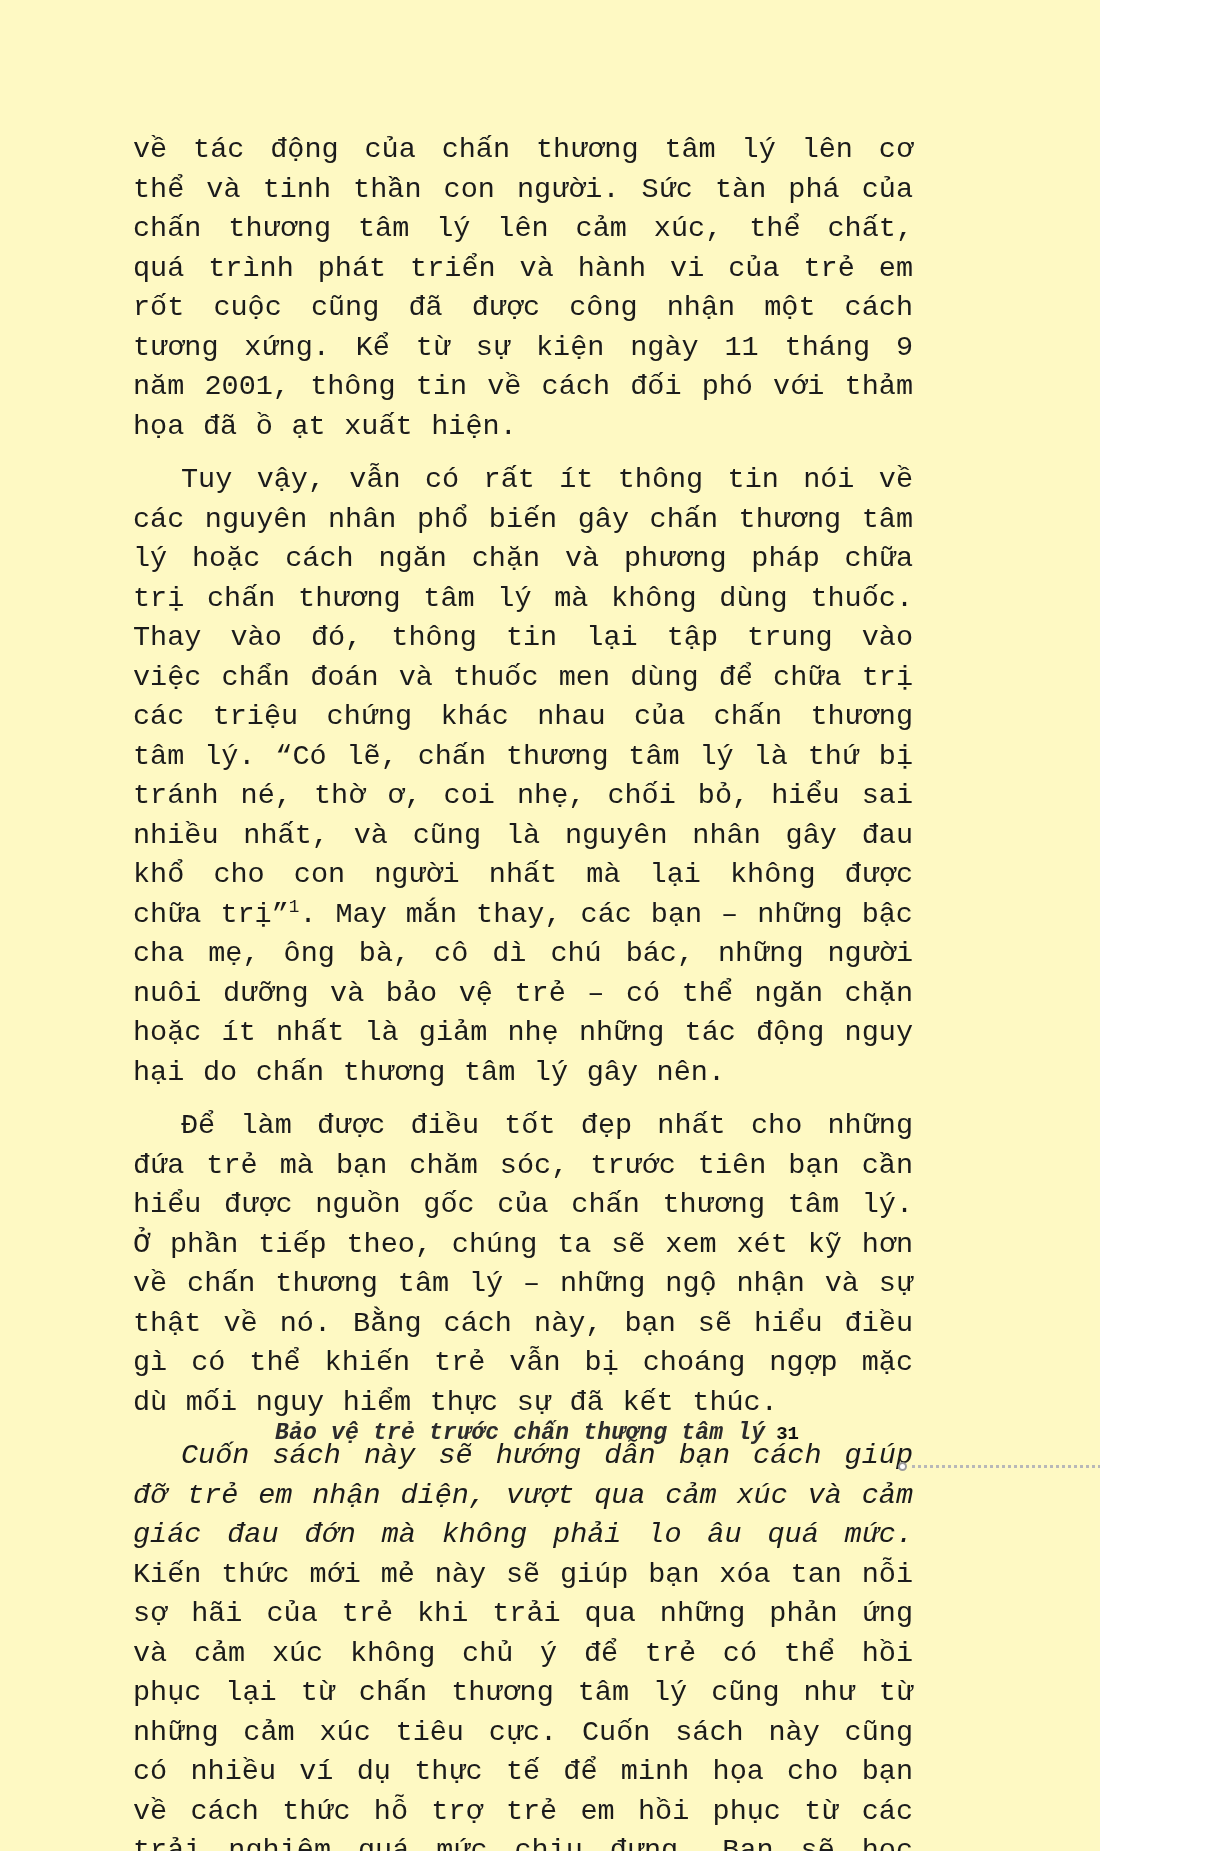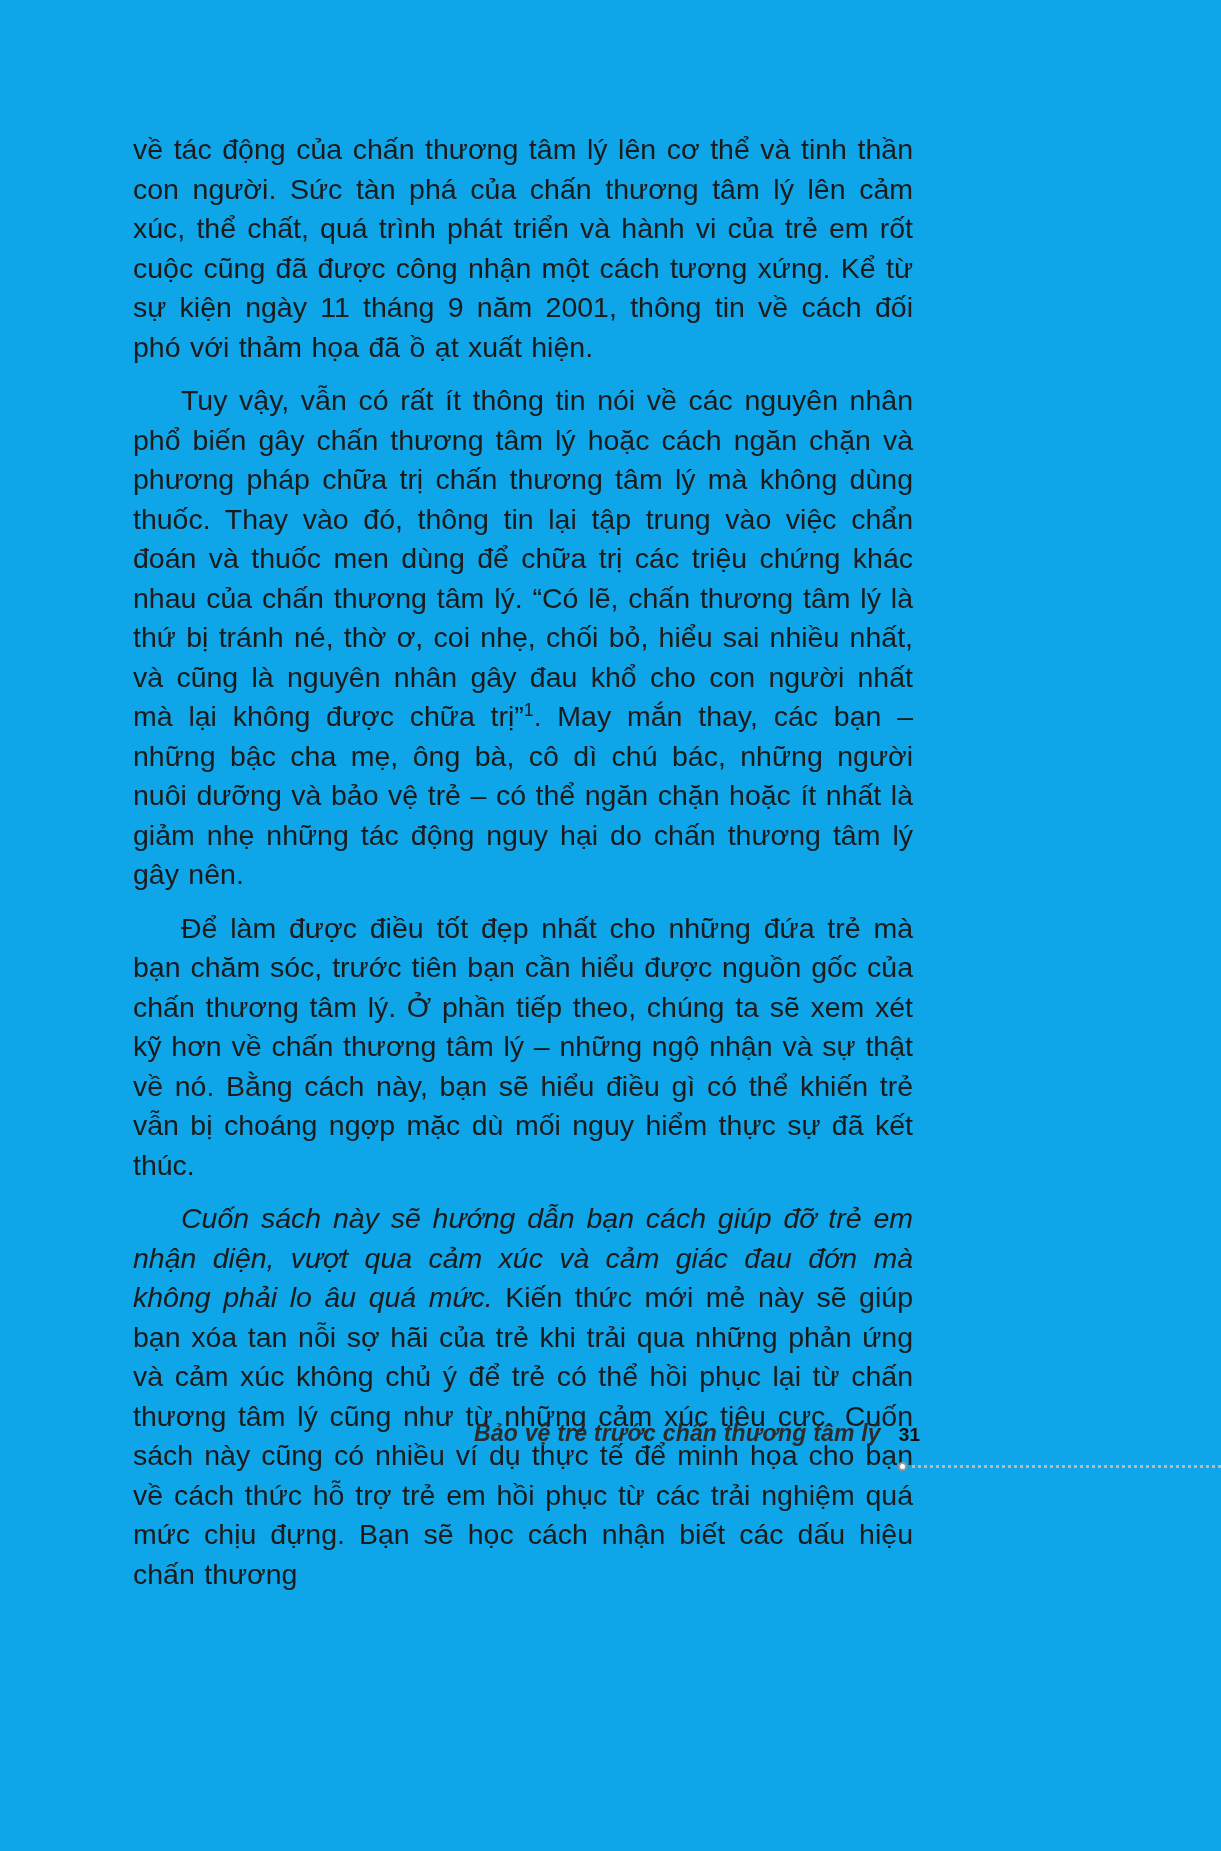--- a/index.html
+++ b/index.html
@@ -1,24 +1,24 @@
 <!DOCTYPE html>
 <html><head>
 <meta charset="utf-8">
 <style>
   * { margin: 0; padding: 0; box-sizing: border-box; }
   html, body { background: #ffffff; }
   body { width: 1221px; }
 
   .page {
     position: relative;
-    width: 1221px;
+    width: 1100px;
     height: 1851px;
-    background: #0ea5e9;
-    font-family: Liberation Sans, sans-serif;
+    background: #fef9c3;
+    font-family: Liberation Mono, monospace;
     color: #1b1b1b;
     overflow: hidden;
   }
 
   .text-block {
     position: absolute;
     left: 133px;
     top: 130px;
     width: 780px;
   }
@@ -39,21 +39,21 @@
   }
 
   .seg-italic { font-style: italic; }
 
   .page-footer {
     position: absolute;
     top: 1420px;
     right: 301px;
     display: flex;
     align-items: baseline;
-    gap: 18px;
+    gap: 11px;
     white-space: nowrap;
   }
   .footer-title {
     font-style: italic;
     font-weight: bold;
     font-size: 23px;
     color: #2c2c2c;
     letter-spacing: 0.2px;
   }
   .footer-page {

